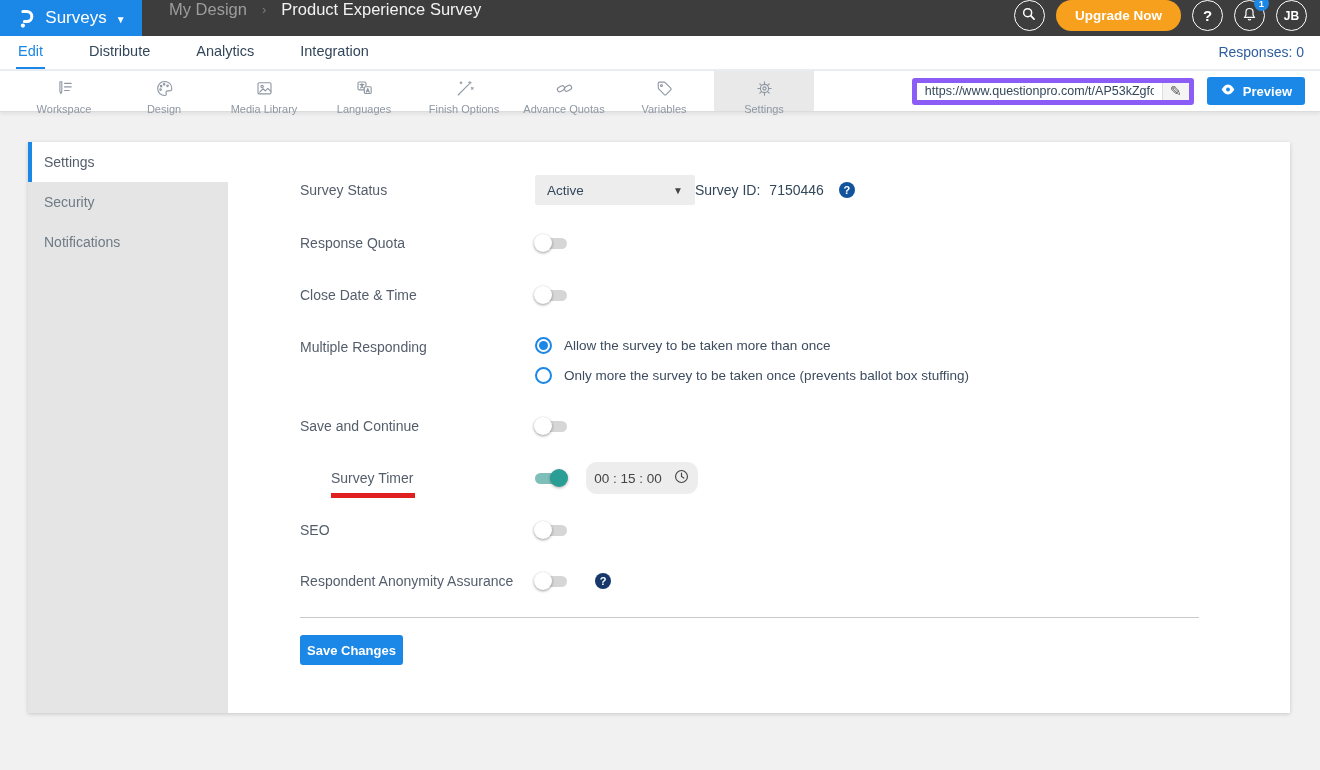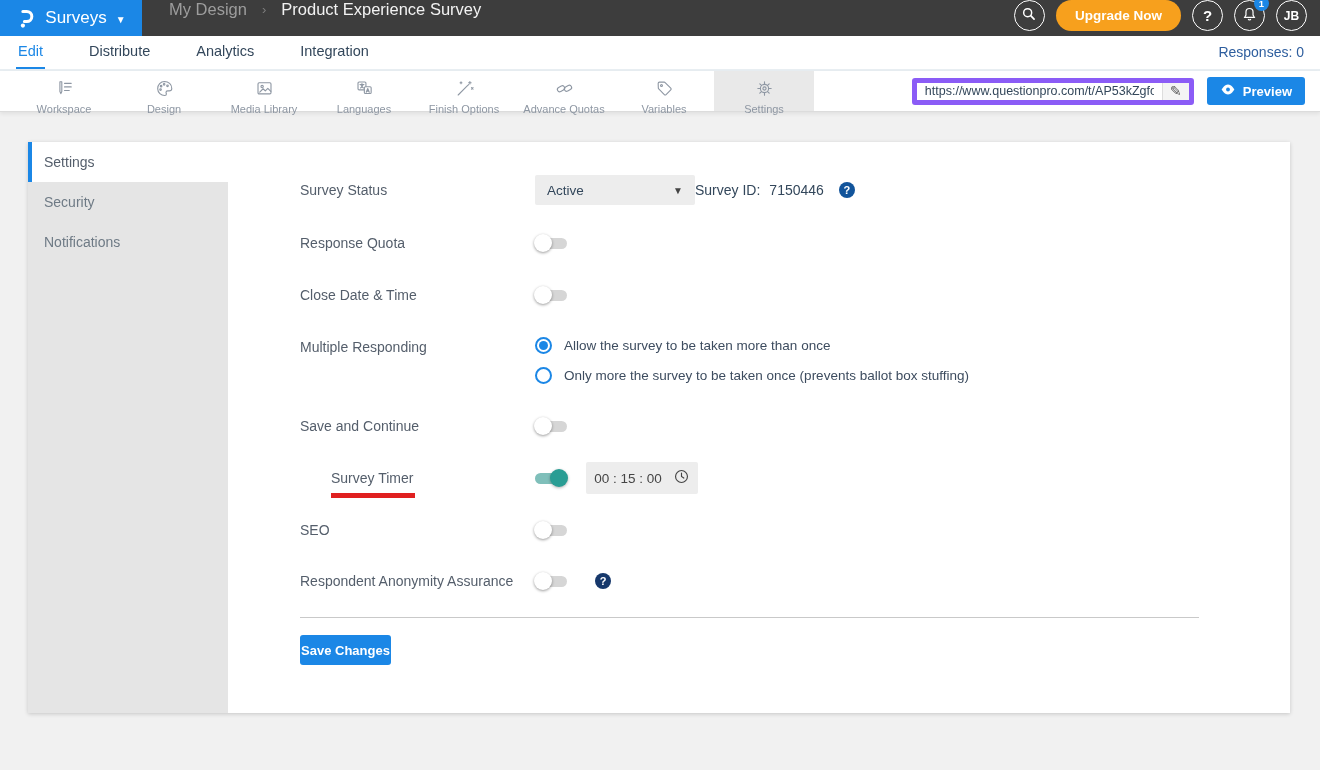--- a/index.html
+++ b/index.html
@@ -101,27 +101,27 @@
   .radio { width:17px; height:17px; border:2px solid #1b87e6; border-radius:50%;
     flex-shrink:0; display:flex; align-items:center; justify-content:center; background:#fff; }
   .radio.checked::after { content:""; width:9px; height:9px; border-radius:50%; background:#1b87e6; }
   .radio-label { font-size:13.5px; color:#3d4c5f; }
 
   .row-sc { height:20px; margin-bottom:26px; }
   .row-timer { height:32px; margin-bottom:26px; }
   .timer-label-wrap { position:relative;margin-left:31px; }
   .timer-label-wrap::after { content:""; position:absolute; left:0; top:23px; width:84px;
     height:5px; background:#e02020; }
-  .timer-box { width:112px; height:32px; background:#ededed; border-radius:2px; margin-left:19px;
+  .timer-box { width:112px; height:32px; background:#ededed; border-radius:11px; margin-left:19px;
     display:flex; align-items:center; justify-content:center; gap:11px; font-size:13.5px;
     color:#454545; cursor:text; }
   .row-seo { height:20px; margin-bottom:31px; }
   .row-anon { height:20px; }
   .divider { width:899px; border-top:1px solid #c9c9c9; margin:26px 0 17px; }
-  .save-btn { width:91px; height:30px; background:#1b87e6; color:#fff; border:none;
+  .save-btn { width:103px; height:30px; background:#1b87e6; color:#fff; border:none;
     border-radius:3px; font-size:13px; font-weight:bold; cursor:pointer; font-family:inherit; }
 </style>
 </head>
 <body>
 
 <div class="topbar">
   <div class="logo-block">
     <span>
       <svg width="20" height="23" viewBox="0 0 22 24">
         <path d="M7.5 4.2h4.3a5.6 5.6 0 1 1 0 11.2H9.2" fill="none" stroke="#fff" stroke-width="3.3" stroke-linecap="round"></path>

